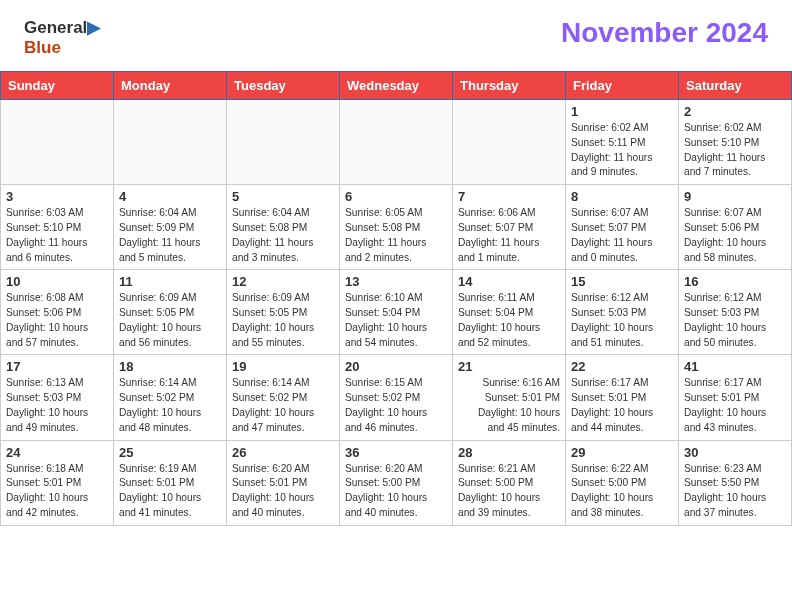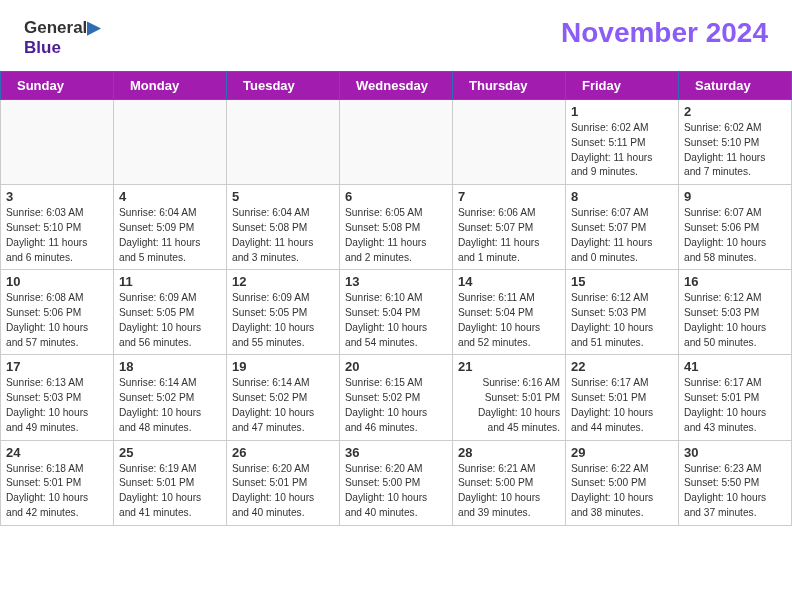--- a/index.html
+++ b/index.html
@@ -29,25 +29,25 @@
       font-size: 16px;
       color: #555;
       margin-top: 2px;
     }
     .calendar {
       width: 100%;
       border-collapse: collapse;
       margin-top: 6px;
     }
     .calendar th {
-      background-color: #a21caf;
+      background-color: #ef4444;
       color: #fff;
       font-size: 13px;
       font-weight: bold;
-      padding: 6px 16px;
+      padding: 6px 7px;
       text-align: left;
       border: 1px solid #2e6db4;
     }
     .calendar td {
       border: 1px solid #ccc;
       vertical-align: top;
       padding: 4px 5px;
       font-size: 10.5px;
       color: #333;
       width: 113px;
@@ -79,21 +79,21 @@
 </head>
 <body>
 
 <div class="header">
   <div class="logo-wrapper">
     <div class="logo-row">
       <div style="font-size:17px;font-weight:bold;color:#333;line-height:1.15;">
         General<span style="color:#2e6db4;font-size:17px;font-weight:bold;">▶</span>
       </div>
     </div>
-    <div style="font-size:17px;font-weight:bold;color:#4c1d95;line-height:1.15;">Blue</div>
+    <div style="font-size:17px;font-weight:bold;color:#c2410c;line-height:1.15;">Blue</div>
   </div>
   <div class="title-block">
     <div class="month-title">November 2024</div>
   </div>
 </div>
 
 <table class="calendar">
   <thead>
     <tr>
     <th>Sunday</th>

